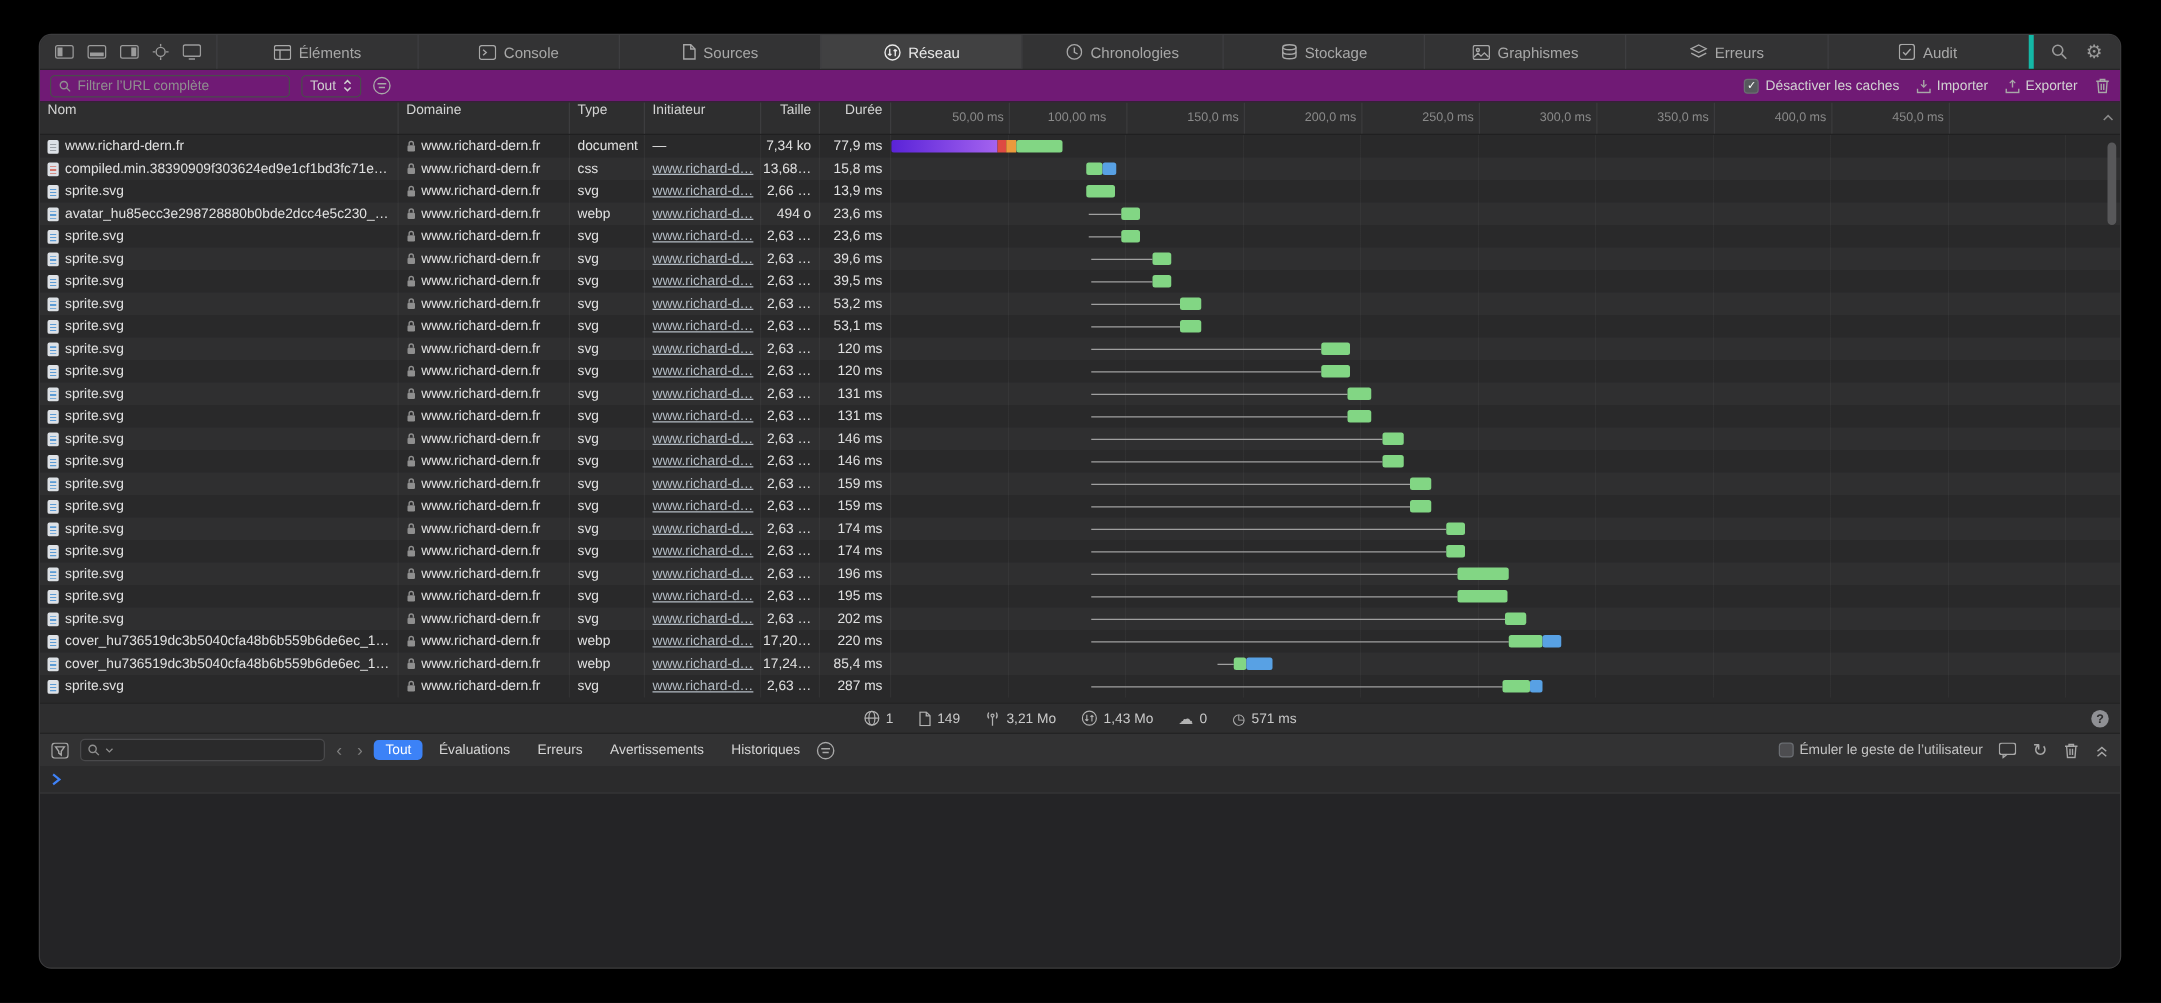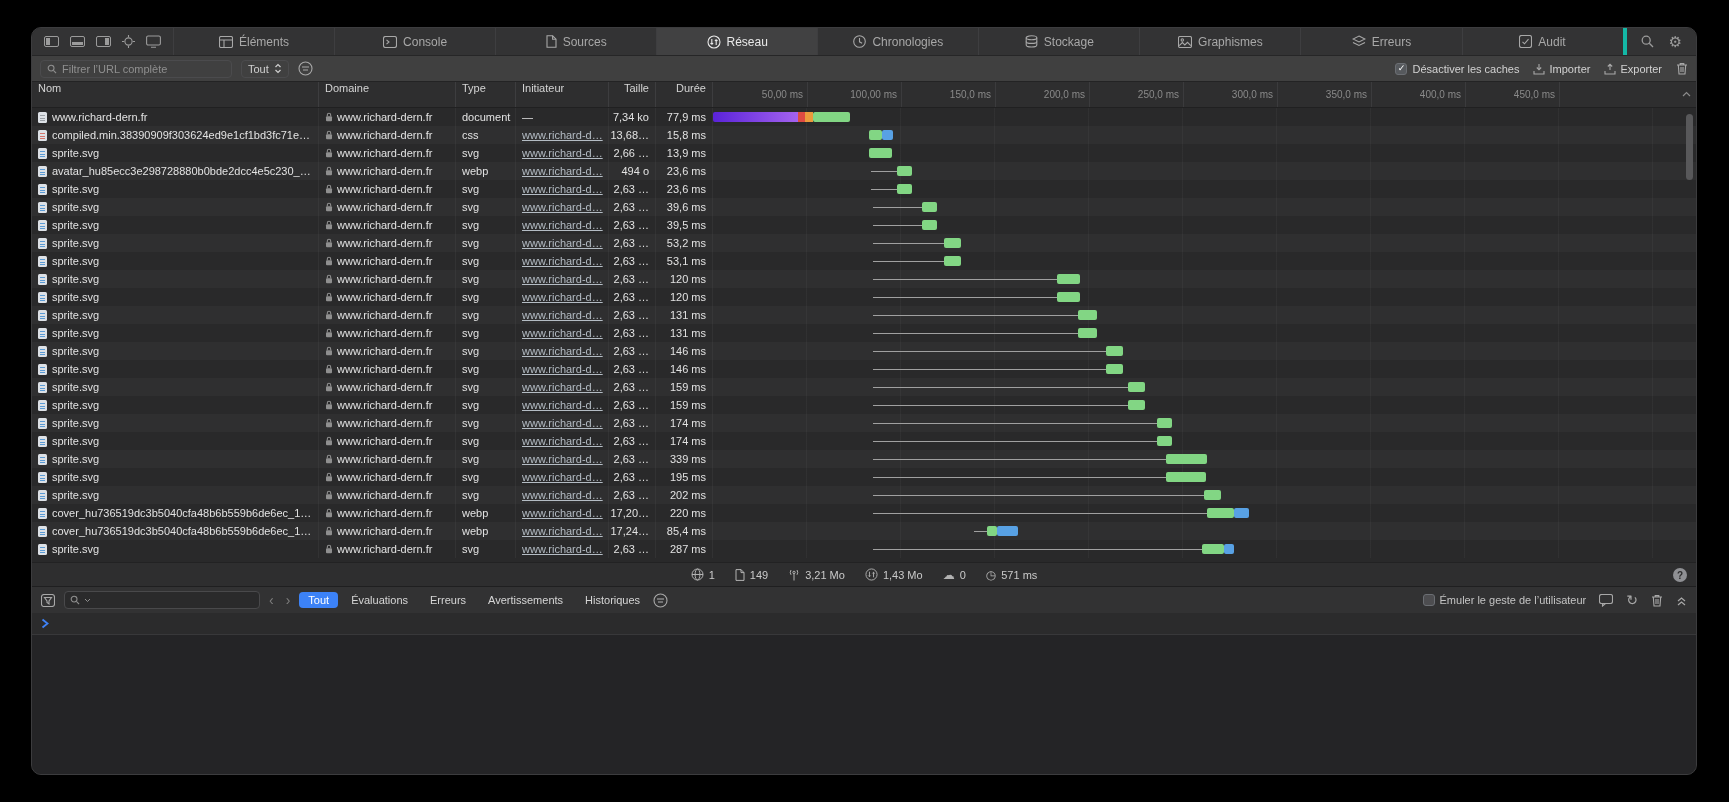--- a/index.html
+++ b/index.html
@@ -19,21 +19,21 @@
 .pane-left i{left:1px;top:1px;bottom:1px;width:4px}
 .pane-bottom i{left:1px;right:1px;bottom:1px;height:3px}
 .pane-right i{right:1px;top:1px;bottom:1px;width:4px}
 .tabs{flex:1;display:flex}
 .tab{flex:1;display:flex;align-items:center;justify-content:center;gap:6px;font-size:12px;color:#a8a8a8;border-left:1px solid #3e3e40}
 .tab:last-child{border-right:4px solid #14b8a6}
 .tab.active{background:rgba(255,255,255,.07);color:#e9e9e9}
 .tool-right{display:flex;align-items:center;gap:15px;padding:0 14px;color:#9b9b9b}
 .gear{font-size:15px;line-height:1}
 
-.filterbar{height:26px;background:#404040;border-bottom:1px solid #232324;display:flex;align-items:center;padding:0 8px;gap:9px;flex:none;font-size:11px}
+.filterbar{height:26px;background:#701a75;border-bottom:1px solid #232324;display:flex;align-items:center;padding:0 8px;gap:9px;flex:none;font-size:11px}
 .f-input{width:192px;height:18px;border:1px solid #4b4b4d;border-radius:4px;display:flex;align-items:center;gap:5px;padding:0 6px;color:#8f8f8f}
 .f-select{height:18px;border:1px solid #4b4b4d;border-radius:4px;display:flex;align-items:center;gap:5px;padding:0 6px;color:#d0d0d0}
 .fb-right{margin-left:auto;display:flex;align-items:center;gap:14px;color:#d2d2d2}
 .cb{width:12px;height:12px;border-radius:3px;background:#56595d;border:1px solid #6b6e73;display:flex;align-items:center;justify-content:center;font-size:9px;color:#fff;line-height:1}
 .cb.unchecked{background:#4d4d50;color:transparent}
 .cblbl{display:flex;align-items:center;gap:5px}
 .btn{display:flex;align-items:center;gap:4px;color:#d2d2d2}
 .ic{color:#a8a8a8}
 
 .thead{height:26px;background:#2e2e2f;border-bottom:1px solid #202021;display:flex;flex:none;font-size:11px;color:#d4d4d4;position:relative}
@@ -265,21 +265,21 @@
     <div class="th w-size rt">
         <span>Taille</span>
       </div>
     <div class="th w-dur rt">
         <span>Durée</span>
       </div>
     <div class="th-wf" id="wfHead">
         <div class="tick-line" style="left: 93.5px;"></div>
         <div class="tick-label" style="left: 10px;">50,00 ms</div>
         <div class="tick-line" style="left: 187.5px;"></div>
-        <div class="tick-label" style="left: 104px;">100,00 ms</div>
+        <div class="tick-label" style="left: 92px;">100,00 ms</div>
         <div class="tick-line" style="left: 281.5px;"></div>
         <div class="tick-label" style="left: 198px;">150,0 ms</div>
         <div class="tick-line" style="left: 375.5px;"></div>
         <div class="tick-label" style="left: 292px;">200,0 ms</div>
         <div class="tick-line" style="left: 469.5px;"></div>
         <div class="tick-label" style="left: 386px;">250,0 ms</div>
         <div class="tick-line" style="left: 563.5px;"></div>
         <div class="tick-label" style="left: 480px;">300,0 ms</div>
         <div class="tick-line" style="left: 657.5px;"></div>
         <div class="tick-label" style="left: 574px;">350,0 ms</div>
@@ -742,21 +742,21 @@
             <rect x="1" y="4.2" width="6" height="5" rx="1" fill="currentColor" stroke="none"></rect>
             <path d="M2.3 4.2V2.9a1.7 1.7 0 0 1 3.4 0v1.3"></path>
           </svg>
           <span>www.richard-dern.fr</span>
         </div>
         <div class="cell c-type">svg</div>
         <div class="cell c-init">
           <span class="link">www.richard-d…</span>
         </div>
         <div class="cell c-size">2,63 …</div>
-        <div class="cell c-dur">339 ms</div>
+        <div class="cell c-dur">196 ms</div>
         <div class="cell c-wf">
           <div class="seg seg-line" style="left: 159.8px; width: 293.28px;"></div>
           <div class="seg seg-green" style="left: 453.08px; width: 41.36px;"></div>
         </div>
       </div>
       <div class="row">
         <div class="cell c-name">
           <span class="fi fi-svg"></span>
           <span>sprite.svg</span>
         </div>

